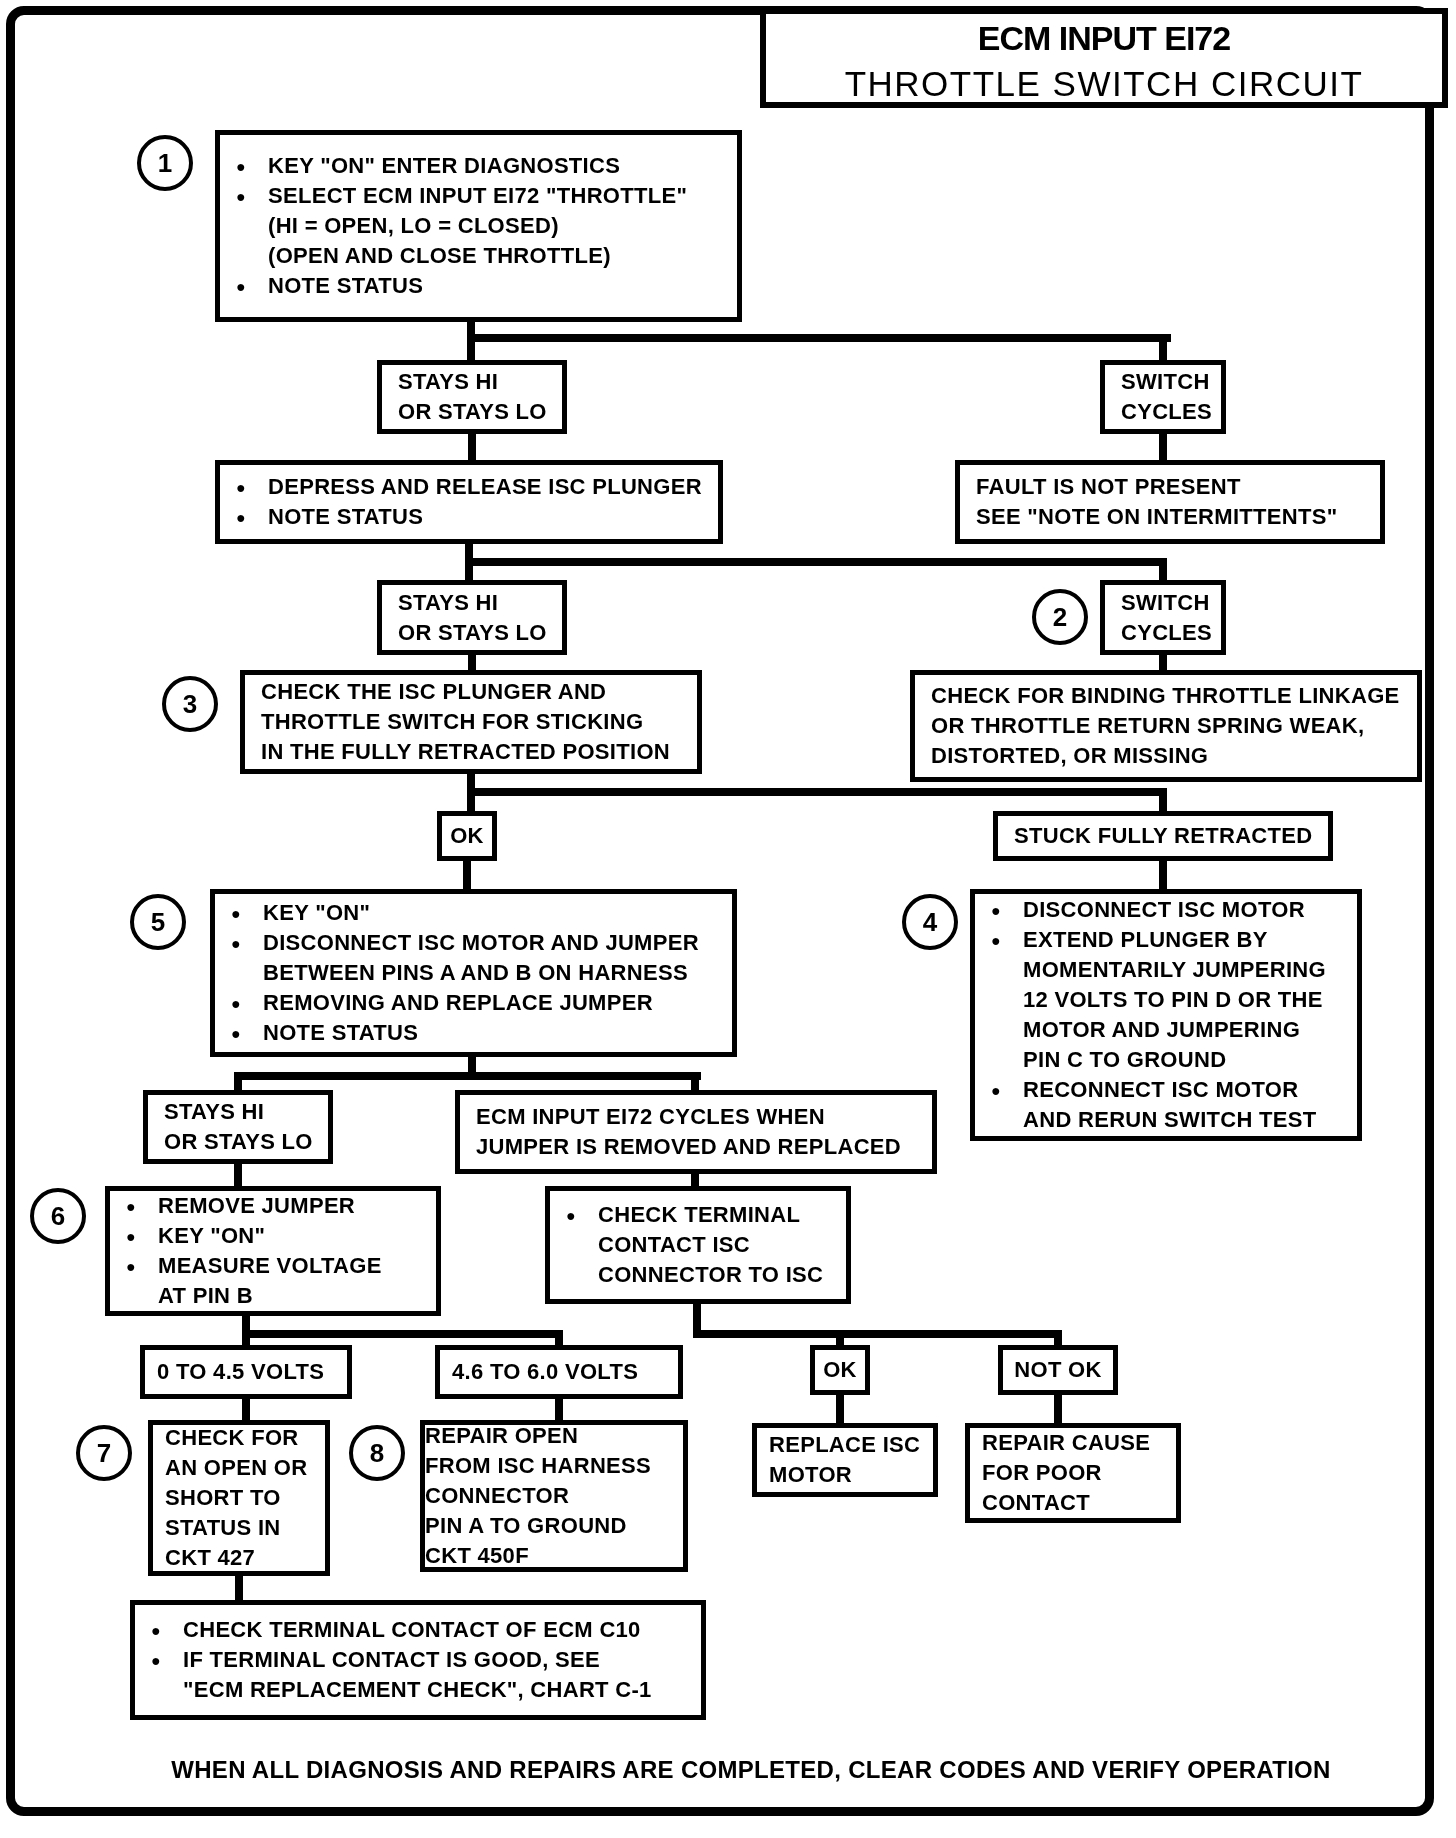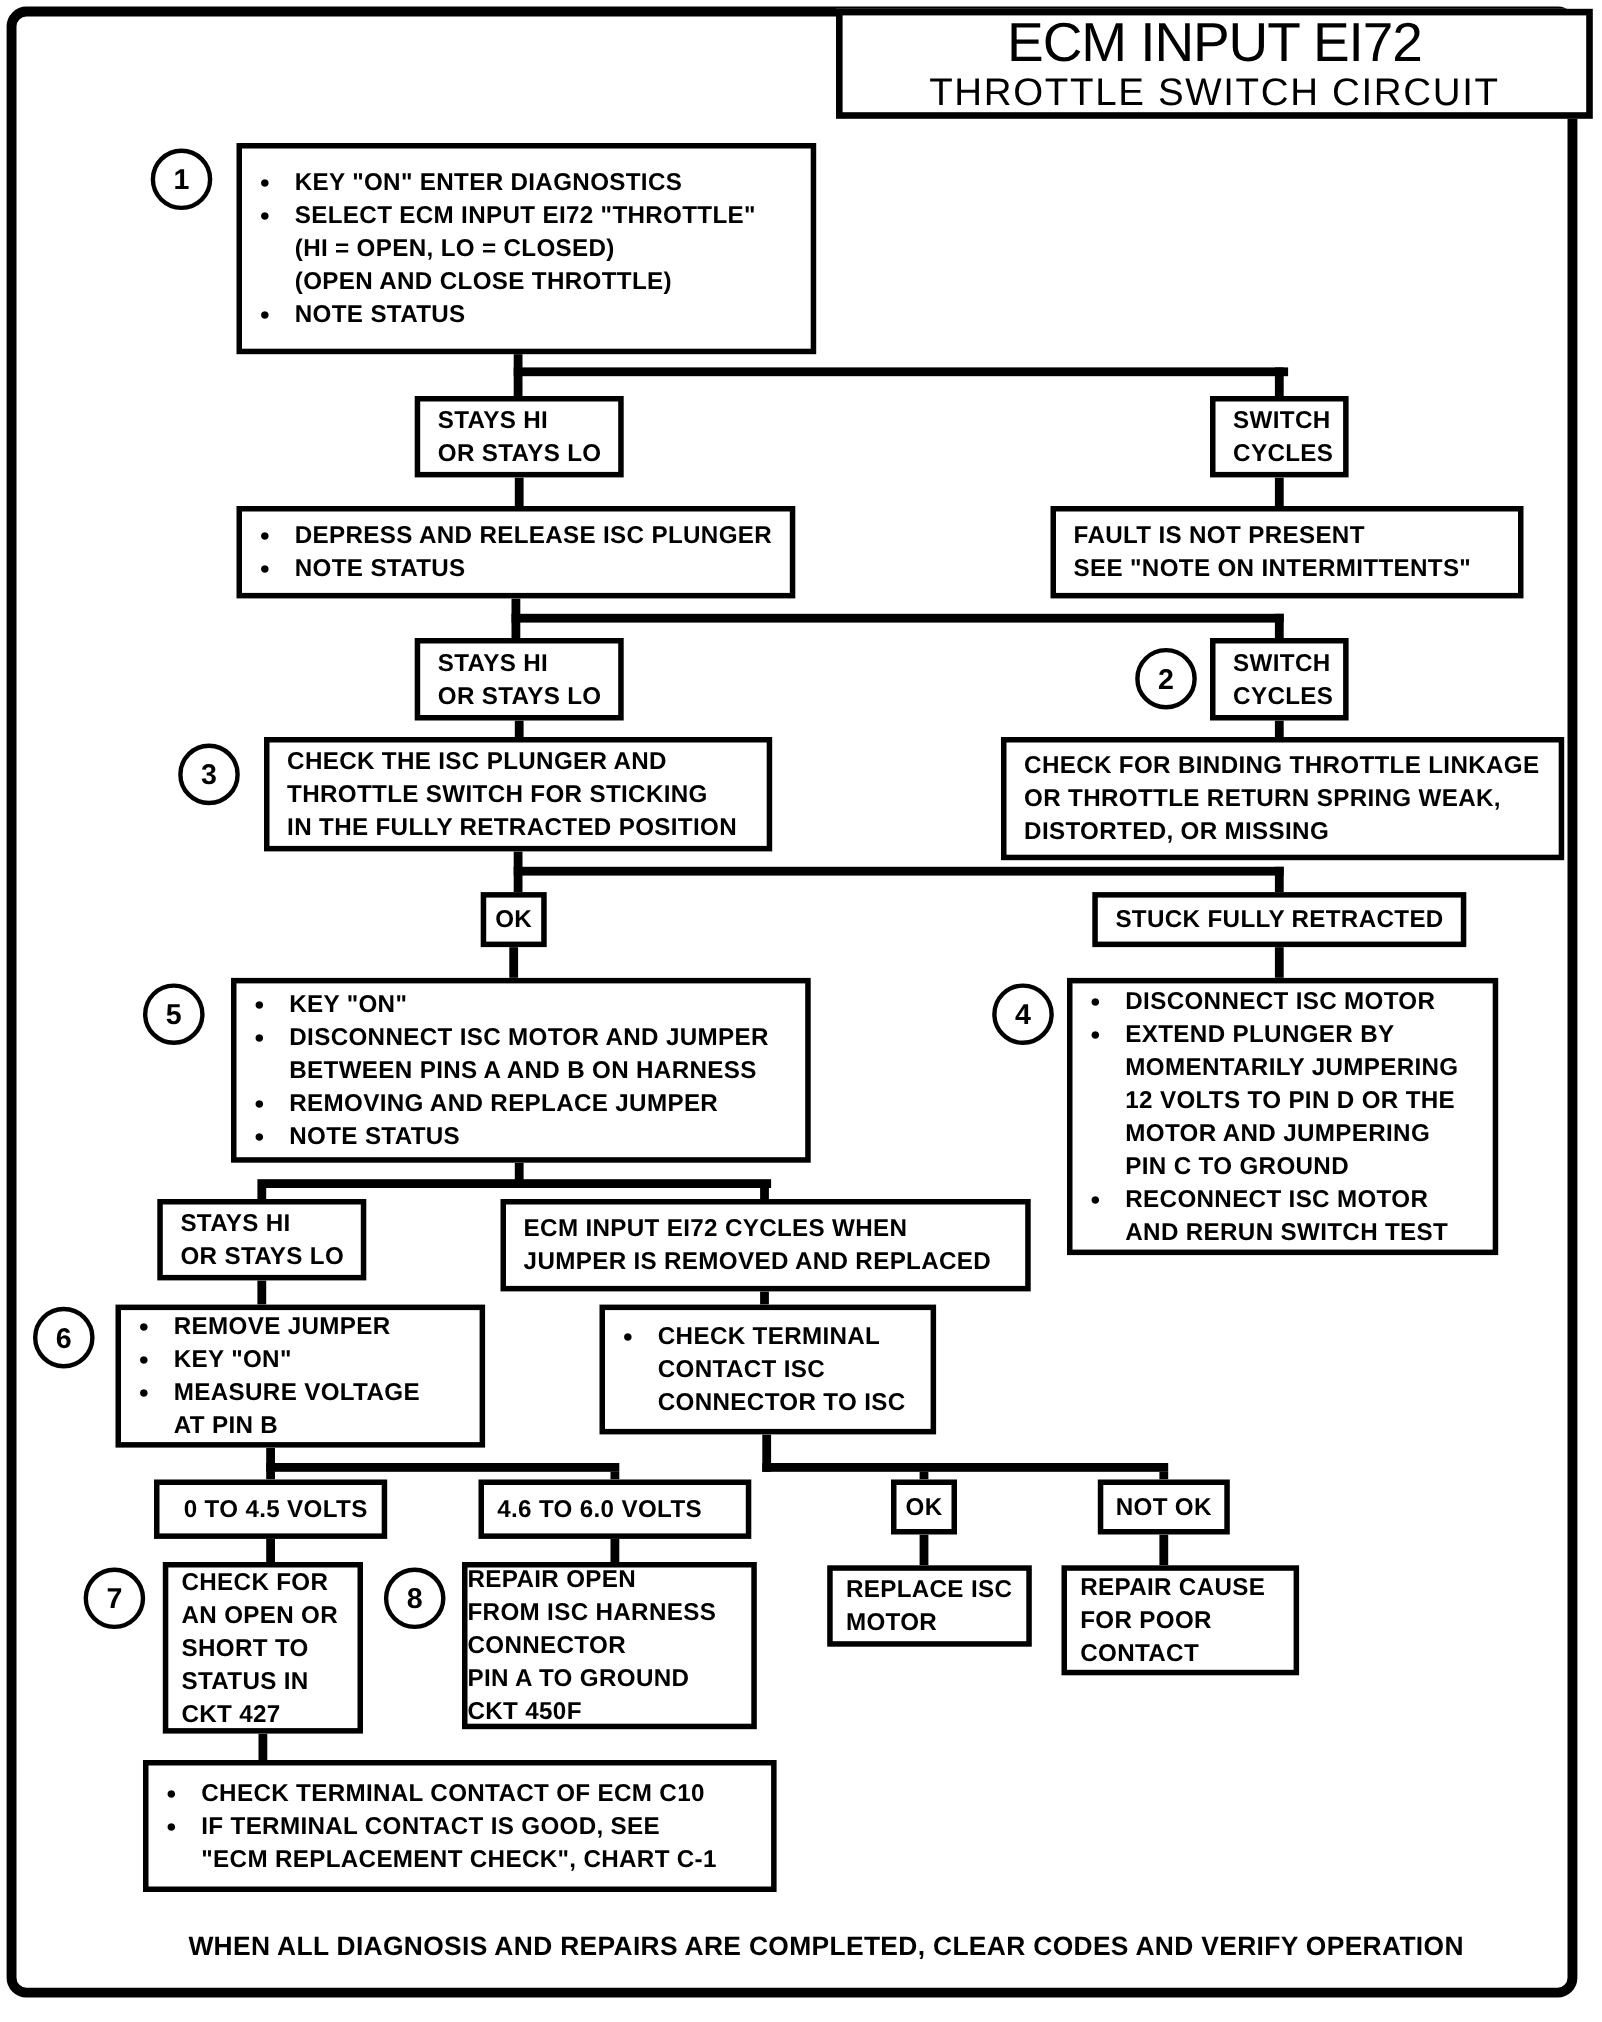--- a/index.html
+++ b/index.html
@@ -10,21 +10,21 @@
   }
   .frame {
     position:absolute; left:6px; top:6px; width:1428px; height:1810px;
     border:9px solid #000; border-radius:18px; box-sizing:border-box;
   }
   .title-box {
     position:absolute; left:760px; top:8px; width:688px; height:100px;
     border:6px solid #000; background:#fff; box-sizing:border-box;
     display:flex; flex-direction:column; align-items:center; justify-content:center;
   }
-  .title1 { font-size:50px; font-weight:400; letter-spacing:-1px; line-height:52px; }
+  .title1 { font-size:34px; font-weight:700; letter-spacing:-1px; line-height:52px; }
   .title2 { font-size:35px; font-weight:400; letter-spacing:1.5px; line-height:40px; }
   .box {
     position:absolute; background:#fff; border:5px solid #000; box-sizing:border-box;
     font-size:22px; font-weight:700; letter-spacing:.3px; line-height:30px;
     display:flex; flex-direction:column; justify-content:center;
     padding:6px 10px 6px 16px;
   }
   .box.bullets { padding-left:12px; }
   .box.ctr { align-items:center; text-align:right; padding:0; }
   .box.top { justify-content:flex-start; padding-top:10px; }
@@ -183,21 +183,21 @@
   <div class="li b">KEY "ON"</div>
   <div class="li b">MEASURE VOLTAGE</div>
   <div class="li">AT PIN B</div>
 </div>
 <div class="box bullets" style="left:545px;top:1186px;width:306px;height:118px">
   <div class="li b">CHECK TERMINAL</div>
   <div class="li">CONTACT ISC</div>
   <div class="li">CONNECTOR TO ISC</div>
 </div>
 
-<div class="box" style="left:140px;top:1345px;width:212px;height:54px;padding-left:22px">
+<div class="box" style="left:140px;top:1345px;width:212px;height:54px;padding-left:12px">
   <div class="ln">0 TO 4.5 VOLTS</div>
 </div>
 <div class="box" style="left:435px;top:1345px;width:248px;height:54px;padding-left:12px">
   <div class="ln">4.6 TO 6.0 VOLTS</div>
 </div>
 <div class="box ctr" style="left:810px;top:1345px;width:60px;height:50px">
   <div class="ln">OK</div>
 </div>
 <div class="box ctr" style="left:998px;top:1345px;width:120px;height:50px">
   <div class="ln">NOT OK</div>

